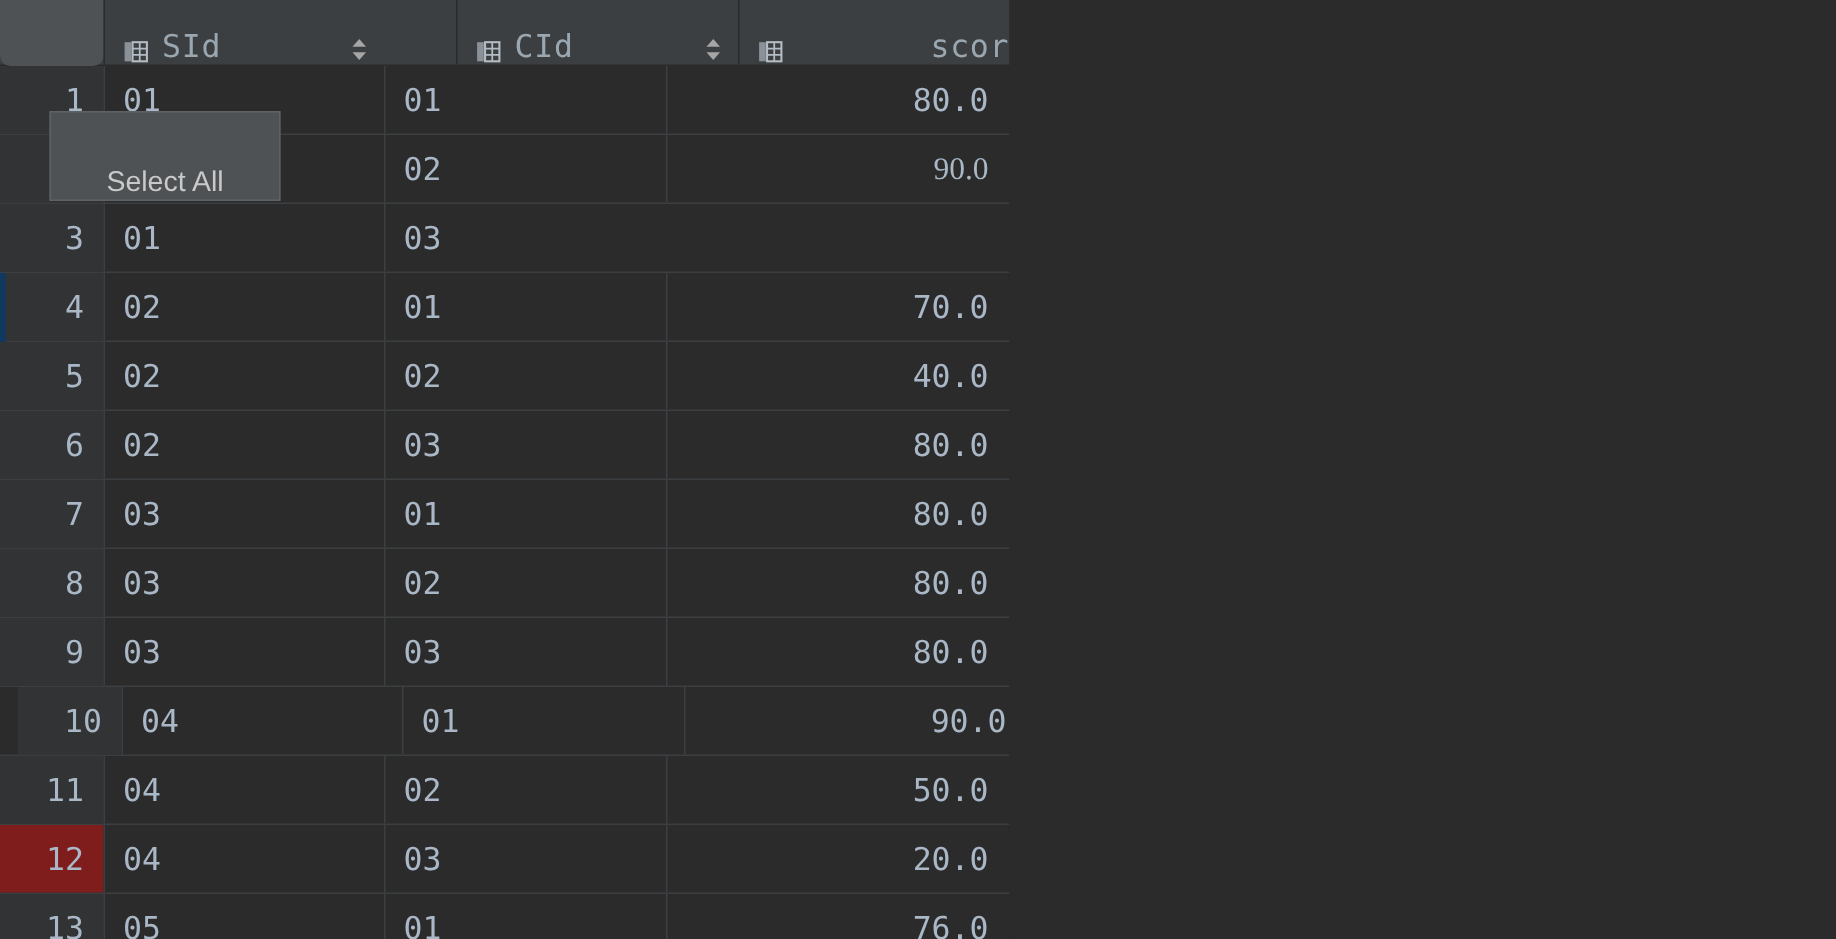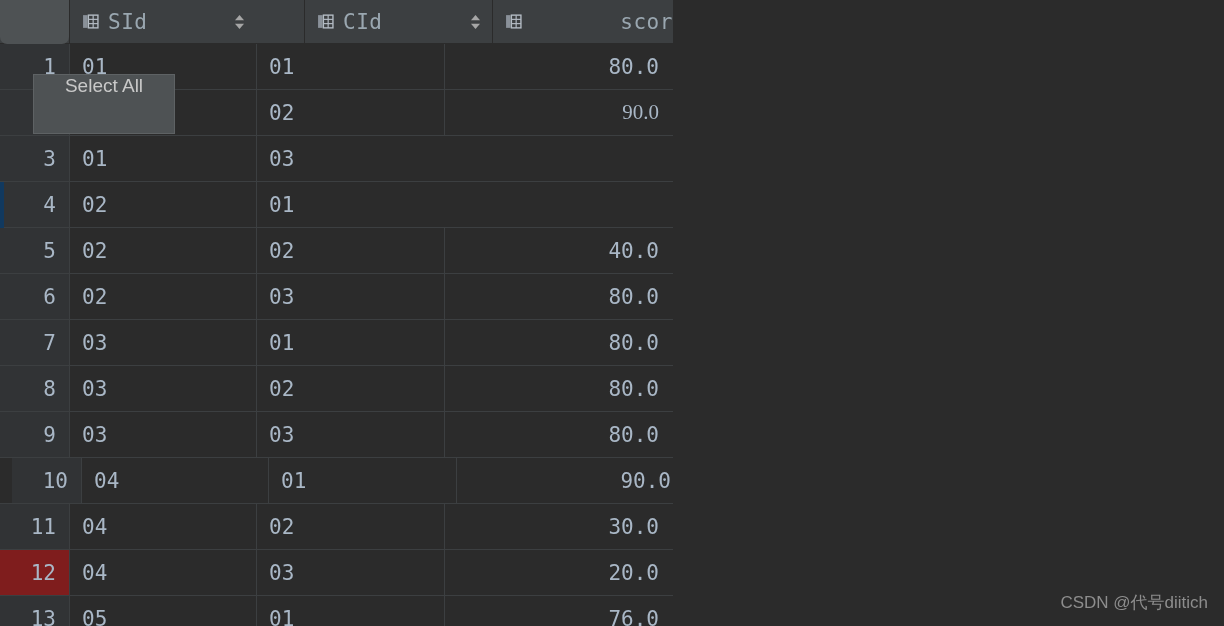--- a/index.html
+++ b/index.html
@@ -51,21 +51,21 @@
     box-sizing: border-box;
     background: #4e5254;
     border-bottom-left-radius: 7px;
     border-bottom-right-radius: 7px;
     flex: 0 0 69px;
   }
   .hdr-cell {
     height: 43px;
     box-sizing: border-box;
     display: flex;
-    align-items: center;
+    align-items: flex-end;
     padding: 0 10px 0 12px;
     position: relative;
     border-left: 1px solid #2b2b2b;
   }
   .hdr-cell.c-sid   { flex: 0 0 187px; }
   .hdr-cell.c-cid   { flex: 0 0 188px; margin-left: 48px; }
   .hdr-cell.c-score { flex: 0 0 229px; justify-content: flex-end; }
 
   .col-icon {
     flex: 0 0 auto;
@@ -137,27 +137,27 @@
     background: #0d३e6e;
     background: #11395f;
     z-index: 6;
   }
 
   
   #tooltip {
     position: absolute;
     left: 33px;
     top: 74px;
-    width: 142px;
+    width: 154px;
     height: 60px;
     background: #4e5254;
     border: 1px solid #5e6264;
     box-sizing: border-box;
     display: flex;
-    align-items: flex-start;
+    align-items: flex-end;
     justify-content: center;
     z-index: 40;
   }
   #tooltip .tip-text {
     font-family: "Liberation Sans", "DejaVu Sans", sans-serif;
     font-size: 19px;
     color: #c9c9c9;
     white-space: nowrap;
   }
 
@@ -245,20 +245,21 @@
         </div>
         <div class="row" style="background: rgb(43, 43, 43); border-bottom-color: rgb(60, 63, 65);">
           <div class="cell rownum" style="color: rgb(169, 183, 198); border-left-color: rgb(60, 63, 65); background: rgb(49, 51, 53);">3</div>
           <div class="cell c-sid" style="color: rgb(169, 183, 198); border-left-color: rgb(60, 63, 65);">01</div>
           <div class="cell c-cid" style="color: rgb(169, 183, 198); border-left-color: rgb(60, 63, 65);">03</div>
         </div>
         <div class="row" style="background: rgb(43, 43, 43); border-bottom-color: rgb(60, 63, 65);">
           <div class="cell rownum" style="color: rgb(169, 183, 198); border-left-color: rgb(60, 63, 65); background: rgb(49, 51, 53);">4</div>
           <div class="cell c-sid" style="color: rgb(169, 183, 198); border-left-color: rgb(60, 63, 65);">02</div>
           <div class="cell c-cid" style="color: rgb(169, 183, 198); border-left-color: rgb(60, 63, 65);">01</div>
+          <div class="cell c-score" style="color: rgb(169, 183, 198); border-left-color: rgb(60, 63, 65);">70.0</div>
         </div>
         <div class="row" style="background: rgb(43, 43, 43); border-bottom-color: rgb(60, 63, 65);">
           <div class="cell rownum" style="color: rgb(169, 183, 198); border-left-color: rgb(60, 63, 65); background: rgb(49, 51, 53);">5</div>
           <div class="cell c-sid" style="color: rgb(169, 183, 198); border-left-color: rgb(60, 63, 65);">02</div>
           <div class="cell c-cid" style="color: rgb(169, 183, 198); border-left-color: rgb(60, 63, 65);">02</div>
           <div class="cell c-score" style="color: rgb(169, 183, 198); border-left-color: rgb(60, 63, 65);">40.0</div>
         </div>
         <div class="row" style="background: rgb(43, 43, 43); border-bottom-color: rgb(60, 63, 65);">
           <div class="cell rownum" style="color: rgb(169, 183, 198); border-left-color: rgb(60, 63, 65); background: rgb(49, 51, 53);">6</div>
           <div class="cell c-sid" style="color: rgb(169, 183, 198); border-left-color: rgb(60, 63, 65);">02</div>
@@ -286,21 +287,21 @@
         <div class="row" style="background: rgb(43, 43, 43); border-bottom-color: rgb(60, 63, 65); padding-left: 12px;">
           <div class="cell rownum" style="color: rgb(169, 183, 198); border-left-color: rgb(60, 63, 65); background: rgb(49, 51, 53);">10</div>
           <div class="cell c-sid" style="color: rgb(169, 183, 198); border-left-color: rgb(60, 63, 65);">04</div>
           <div class="cell c-cid" style="color: rgb(169, 183, 198); border-left-color: rgb(60, 63, 65);">01</div>
           <div class="cell c-score" style="color: rgb(169, 183, 198); border-left-color: rgb(60, 63, 65);">90.0</div>
         </div>
         <div class="row" style="background: rgb(43, 43, 43); border-bottom-color: rgb(60, 63, 65); text-align: right;">
           <div class="cell rownum" style="color: rgb(169, 183, 198); border-left-color: rgb(60, 63, 65); background: rgb(49, 51, 53);">11</div>
           <div class="cell c-sid" style="color: rgb(169, 183, 198); border-left-color: rgb(60, 63, 65);">04</div>
           <div class="cell c-cid" style="color: rgb(169, 183, 198); border-left-color: rgb(60, 63, 65);">02</div>
-          <div class="cell c-score" style="color: rgb(169, 183, 198); border-left-color: rgb(60, 63, 65);">30.0</div>
+          <div class="cell c-score" style="color: rgb(169, 183, 198); border-left-color: rgb(60, 63, 65);">50.0</div>
         </div>
         <div class="row" style="background: rgb(43, 43, 43); border-bottom-color: rgb(60, 63, 65);">
           <div class="cell rownum" style="color: rgb(169, 183, 198); border-left-color: rgb(60, 63, 65); background: #7f1d1d;">12</div>
           <div class="cell c-sid" style="color: rgb(169, 183, 198); border-left-color: rgb(60, 63, 65);">04</div>
           <div class="cell c-cid" style="color: rgb(169, 183, 198); border-left-color: rgb(60, 63, 65);">03</div>
           <div class="cell c-score" style="color: rgb(169, 183, 198); border-left-color: rgb(60, 63, 65);">20.0</div>
         </div>
         <div class="row" style="background: rgb(43, 43, 43); border-bottom-color: rgb(60, 63, 65);">
           <div class="cell rownum" style="color: rgb(169, 183, 198); border-left-color: rgb(60, 63, 65); background: rgb(49, 51, 53);">13</div>
           <div class="cell c-sid" style="color: rgb(169, 183, 198); border-left-color: rgb(60, 63, 65);">05</div>
@@ -309,16 +310,13 @@
         </div>
       </div>
 
     <div id="sel-accent" style="top: 182px; background: rgb(17, 57, 95);"></div>
 
     <div id="tooltip" style="background: rgb(78, 82, 84); border-color: rgb(94, 98, 100);">
       <span class="tip-text" style="color: rgb(201, 201, 201);">Select All</span>
     </div>
   </div>
 
-  <div id="watermark" style="color: rgb(141, 141, 141);">
-    <span>CSDN @代号diitich</span>
-  </div>
 </div>
 
 </body></html>

